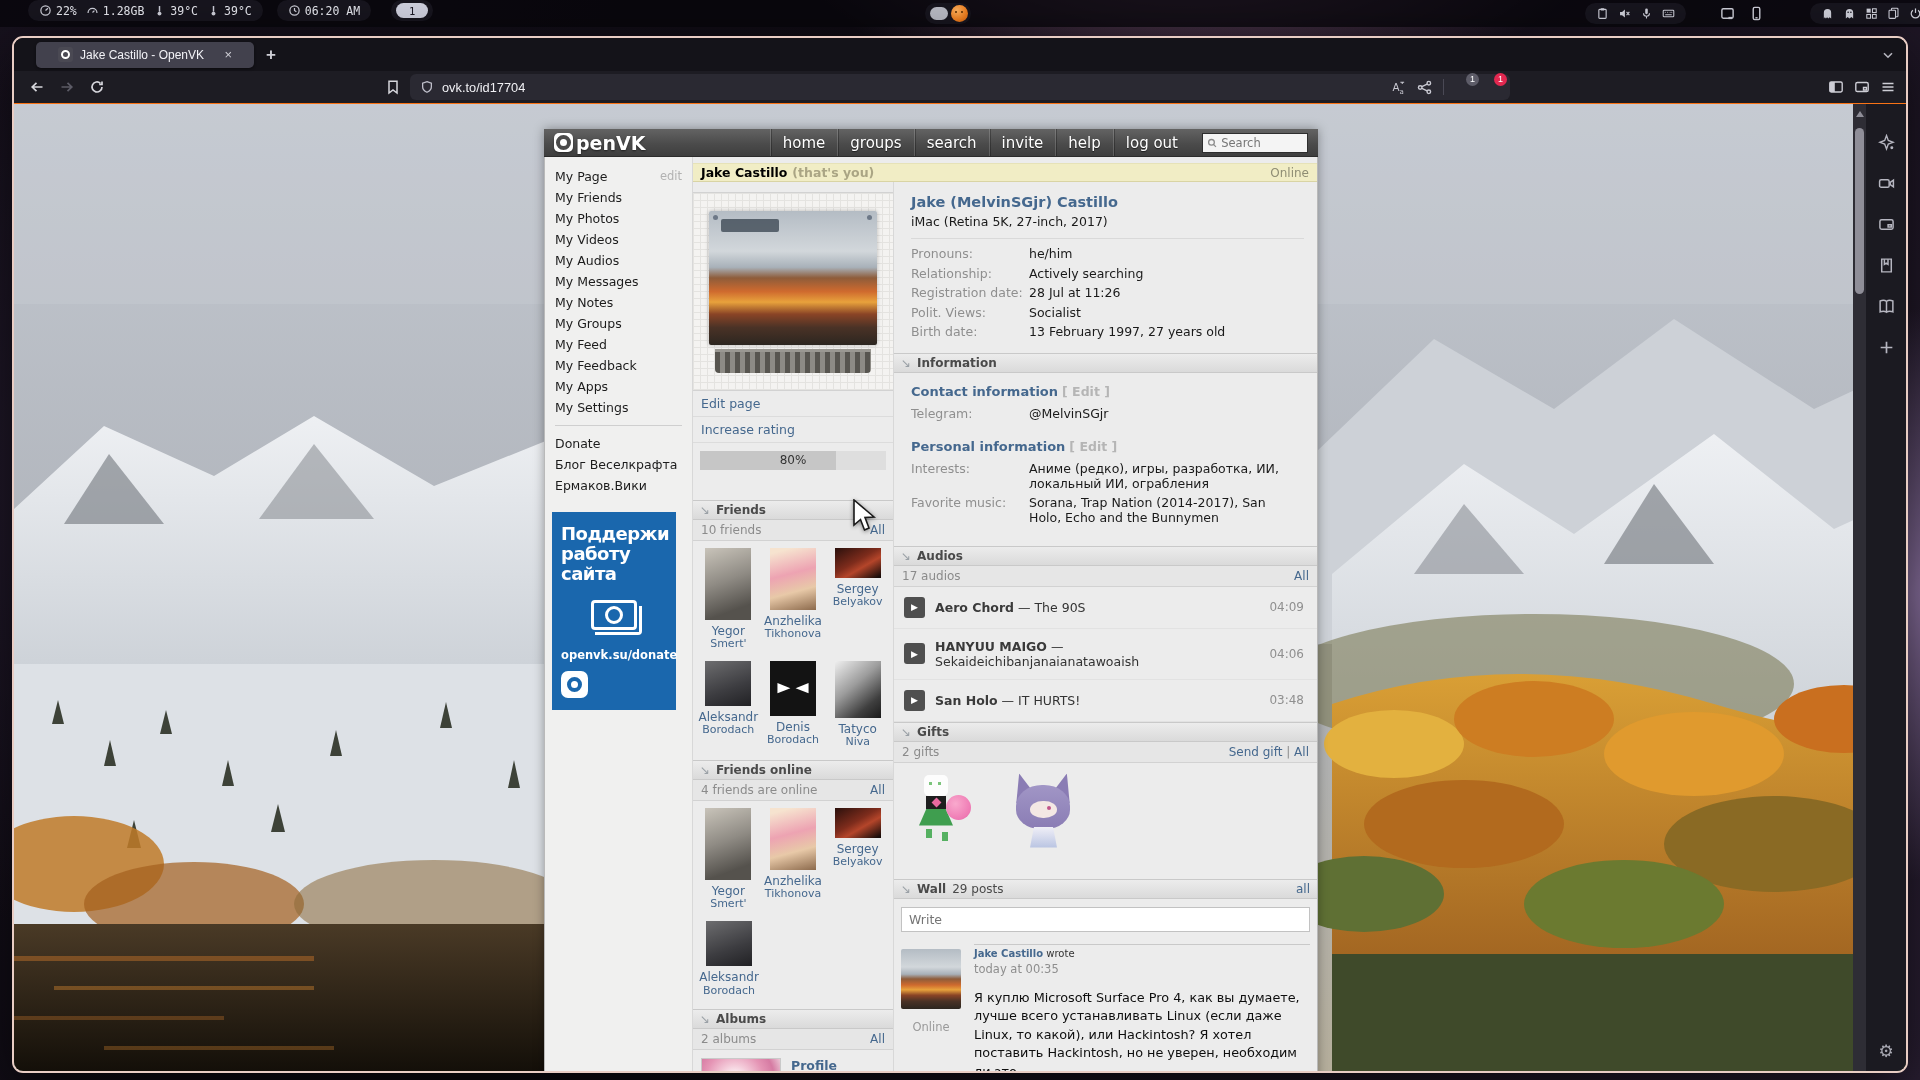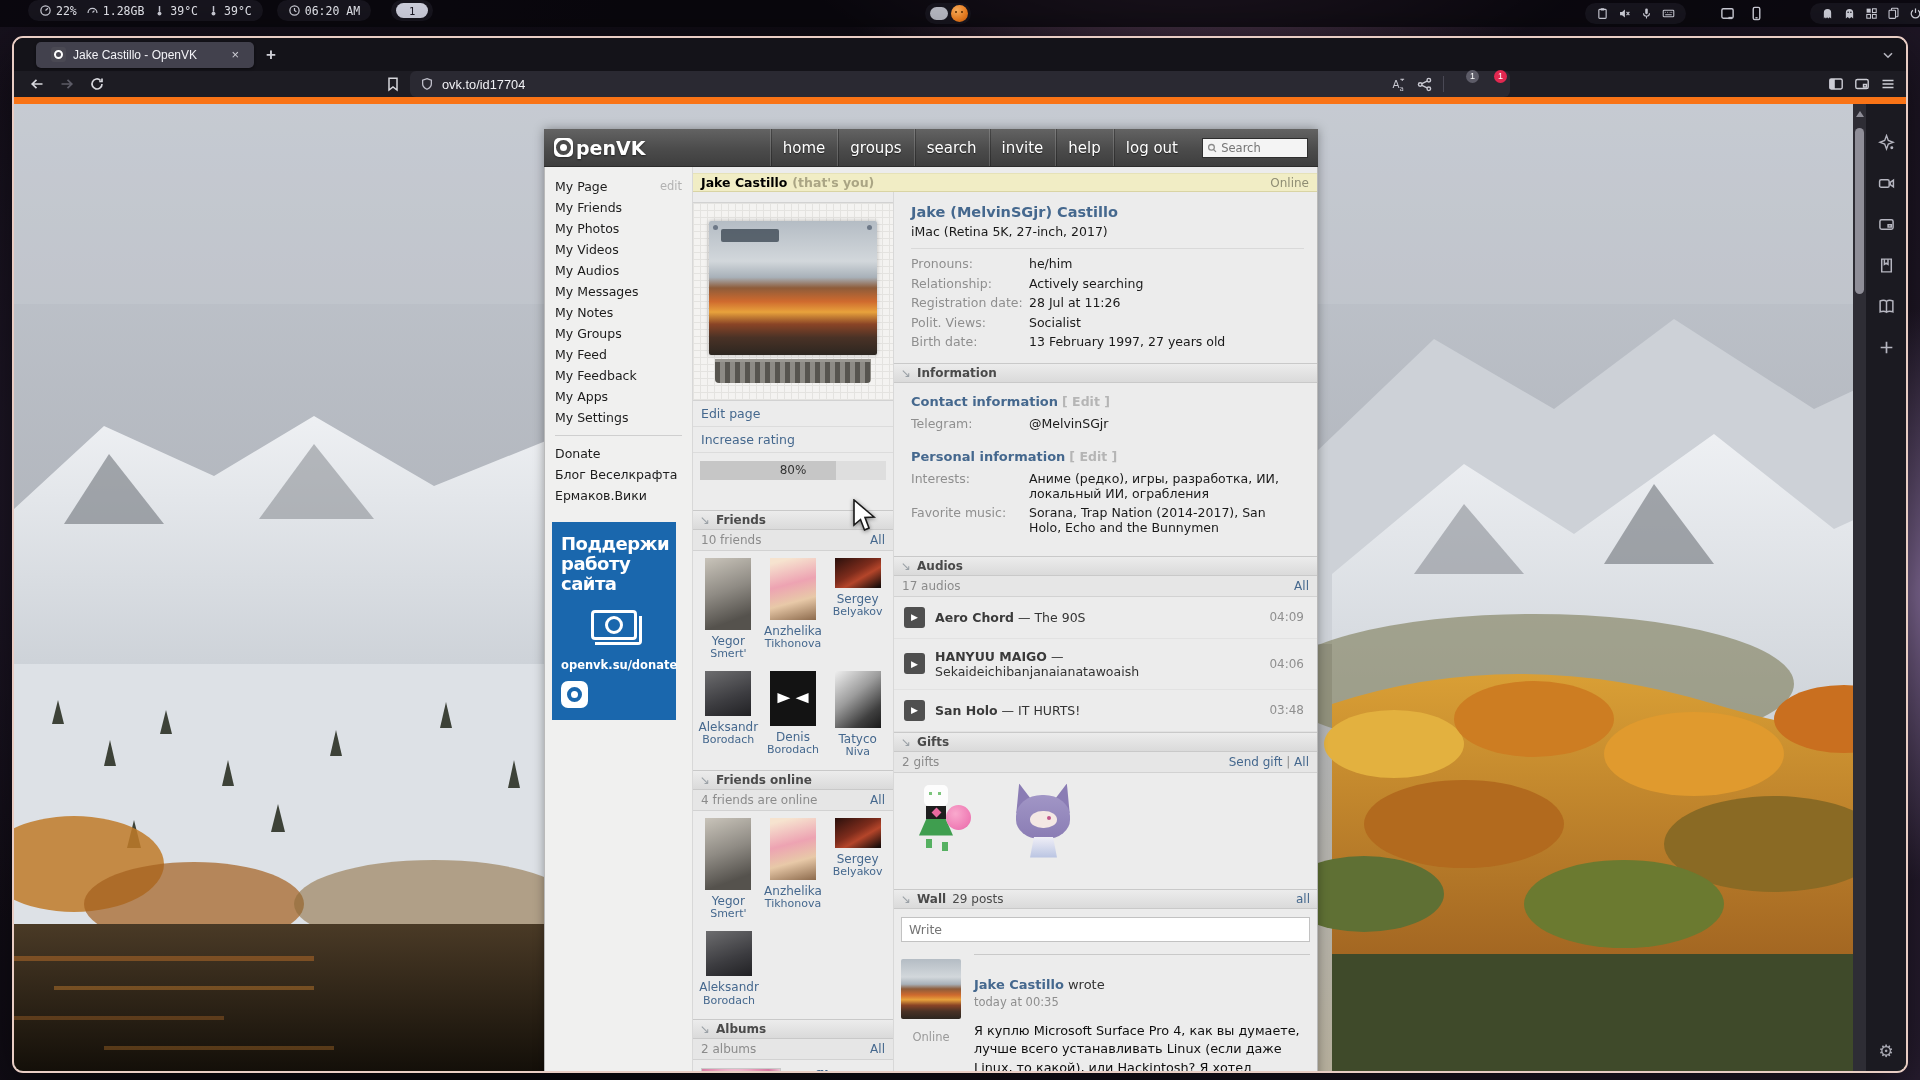--- a/index.html
+++ b/index.html
@@ -26,29 +26,29 @@
   .tomato .gray{width:18px;height:13px;background:#b9bac4;border-radius:7px;margin-left:3px;}
   .tomato .tom{width:17px;height:17px;border-radius:50%;margin-left:3px;background:radial-gradient(circle at 35% 32%,#ffb25e,#f07f1f 60%,#c85f10);position:relative;}
   .tomato .tom::before{content:"";position:absolute;left:4px;top:6px;width:2px;height:2px;background:#5a2c00;border-radius:50%;box-shadow:6px 0 0 #5a2c00;}
   .tray{position:absolute;top:3px;}
   .t1{left:1585px;} .t2{left:1720px;background:transparent;padding:0;gap:14px;} .t3{left:1810px;}
 
   
   .window{position:absolute;left:12px;top:36px;width:1896px;height:1037px;border-radius:11px;
     border:2px solid #e9cdc4;background:#141319;box-shadow:0 18px 60px rgba(0,0,0,.65);overflow:hidden;}
   .tabbar{height:33px;background:#141319;display:flex;align-items:center;padding:0 10px 0 22px;}
-  .tab{width:218px;height:26px;background:#42414d;border-radius:5px;display:flex;align-items:center;padding:0 15px;gap:7px;color:#f3f3f7;font-size:12px;box-shadow:0 1px 3px rgba(0,0,0,.45);}
+  .tab{width:218px;height:26px;background:#42414d;border-radius:5px;display:flex;align-items:center;padding:0 22px;gap:7px;color:#f3f3f7;font-size:12px;box-shadow:0 1px 3px rgba(0,0,0,.45);}
   .fav{width:15px;height:15px;background:#4a4953;border-radius:3px;display:flex;align-items:center;justify-content:center;flex:none;}
   .fav::before{content:"";width:5px;height:5px;border:2.5px solid #fff;border-radius:50%;}
   .tab-title{white-space:nowrap;overflow:hidden;}
   .tab-x{margin-left:auto;color:#cfcfd6;font-size:13px;}
   .newtab{margin-left:12px;color:#cfcfd6;font-size:17px;font-weight:bold;}
   .tab-chev{margin-left:auto;color:#b4b4bd;width:16px;height:16px;}
 
-  .toolbar{height:33px;background:#1d1c23;display:flex;align-items:center;padding:0 10px;gap:4px;border-bottom:7px solid #f97316;}
+  .toolbar{height:33px;background:#1d1c23;display:flex;align-items:center;padding:0 10px;gap:4px;border-bottom:1px solid #f97316;}
   .nav-ic{width:26px;height:24px;display:flex;align-items:center;justify-content:center;color:#d6d6dc;border-radius:4px;}
   .nav-ic svg{width:16px;height:16px;}
   .dim{color:#5c5b66;}
   .tb-spacer{width:262px;}
   .urlbar{width:1100px;height:26px;background:#2a2932;border-radius:6px;display:flex;align-items:center;padding:0 10px;gap:8px;}
   .url-text{font-size:12.8px;color:#f1f1f5;}
   .url-right{margin-left:auto;display:flex;align-items:center;gap:11px;color:#c9c9d2;}
   .url-right svg{width:15px;height:15px;}
   .vdiv{width:1px;height:16px;background:#4a4955;}
   .extwrap{position:relative;width:17px;height:17px;}
@@ -65,21 +65,21 @@
   .pagescroll{position:absolute;top:0;bottom:0;right:40px;width:13px;background:#2e2d35;}
   .pagescroll .thumb{position:absolute;top:24px;left:2px;width:9px;height:166px;background:#8f8e98;border-radius:5px;}
   .pagescroll .up{position:absolute;top:7px;left:3px;width:0;height:0;border-left:4px solid transparent;border-right:4px solid transparent;border-bottom:6px solid #8f8e98;}
   .rstrip{position:absolute;top:0;bottom:0;right:0;width:40px;background:#1b1a21;display:flex;flex-direction:column;align-items:center;padding-top:30px;gap:24px;color:#b6b6c0;}
   .rstrip svg{width:17px;height:17px;}
   .rstrip .gear{position:absolute;bottom:10px;font-family:"DejaVu Sans",sans-serif;font-size:17px;color:#a9a9b3;}
 
   
   .site{position:absolute;left:530px;top:25px;width:774px;font-family:"DejaVu Sans",sans-serif;font-size:12.5px;color:#222;box-shadow:0 0 10px rgba(0,0,0,.35);}
   a,.lnk{color:#45688e;text-decoration:none;cursor:pointer;}
-  .ovk-header{height:38px;background:linear-gradient(#636363,#4b4b4b 55%,#3e3e3e);display:flex;align-items:stretch;border-bottom:1px solid #2c2c2c;}
+  .ovk-header{height:28px;background:linear-gradient(#636363,#4b4b4b 55%,#3e3e3e);display:flex;align-items:stretch;border-bottom:1px solid #2c2c2c;}
   .logo{display:flex;align-items:center;gap:3px;margin-left:10px;color:#fff;font-weight:bold;font-size:19px;text-shadow:0 1px 2px rgba(0,0,0,.55);}
   .logo-o{width:19px;height:19px;background:#fff;border-radius:5px;display:inline-flex;align-items:center;justify-content:center;box-shadow:0 1px 2px rgba(0,0,0,.4);}
   .logo-o::before{content:"";width:7px;height:7px;border:4px solid #4a4a4a;border-radius:50%;}
   .ovk-nav{margin-left:auto;display:flex;align-items:stretch;}
   .ovk-nav .ni{display:flex;align-items:center;padding:0 12px;color:#fff;font-size:15px;text-shadow:0 1px 1px rgba(0,0,0,.6);border-left:1px solid rgba(255,255,255,.16);box-shadow:inset 1px 0 0 rgba(0,0,0,.28);}
   .ovk-search{display:flex;align-items:center;align-self:center;background:#f4f4f4;border:1px solid #2e2e2e;height:20px;width:106px;margin:0 10px 0 12px;padding:0 4px;gap:4px;}
   .ovk-search input{border:0;outline:0;background:transparent;width:100%;font-size:11.5px;color:#444;font-family:inherit;}
 
   .site-body{display:flex;background:#ececec;border-left:1px solid #b9b9b9;border-right:1px solid #b9b9b9;min-height:930px;}
   
@@ -188,21 +188,21 @@
   .g2-body{left:30px;top:54px;width:27px;height:21px;background:linear-gradient(#f0eff7,#b9c4e2);clip-path:polygon(15% 0,85% 0,100% 100%,0 100%);}
 
   
   .write{margin:8px 7px 0;}
   .write input{width:100%;height:25px;border:1px solid #c2c2c2;background:#fff;padding:0 7px;font-size:12.5px;color:#333;font-family:inherit;outline:none;}
   .post{display:flex;margin:12px 7px 0;}
   .pleft{width:73px;flex:none;}
   .pavatar{width:60px;height:60px;margin-top:5px;border-radius:2px;}
   .ponline{color:#9a9a9a;font-size:11.5px;margin-top:11px;width:60px;text-align:center;}
   .pbody{flex:1;border-top:1px solid #c9c9c9;min-width:0;}
-  .pname{margin-top:22px;font-size:13px;color:#333;}
+  .pname{margin-top:3px;font-size:10px;color:#333;}
   .pname .a{font-weight:bold;}
   .pdate{color:#8e8e8e;font-size:11.5px;margin-top:3px;}
   .ptext{margin:13px 4px 11px 0;font-size:12.8px;line-height:1.45;color:#0e0e0e;}
 
   
   .cursor{position:absolute;left:852px;top:499px;z-index:99;filter:drop-shadow(0 1px 2px rgba(0,0,0,.45));}
 
   svg.ic{display:block;}
 </style>
 </head>

